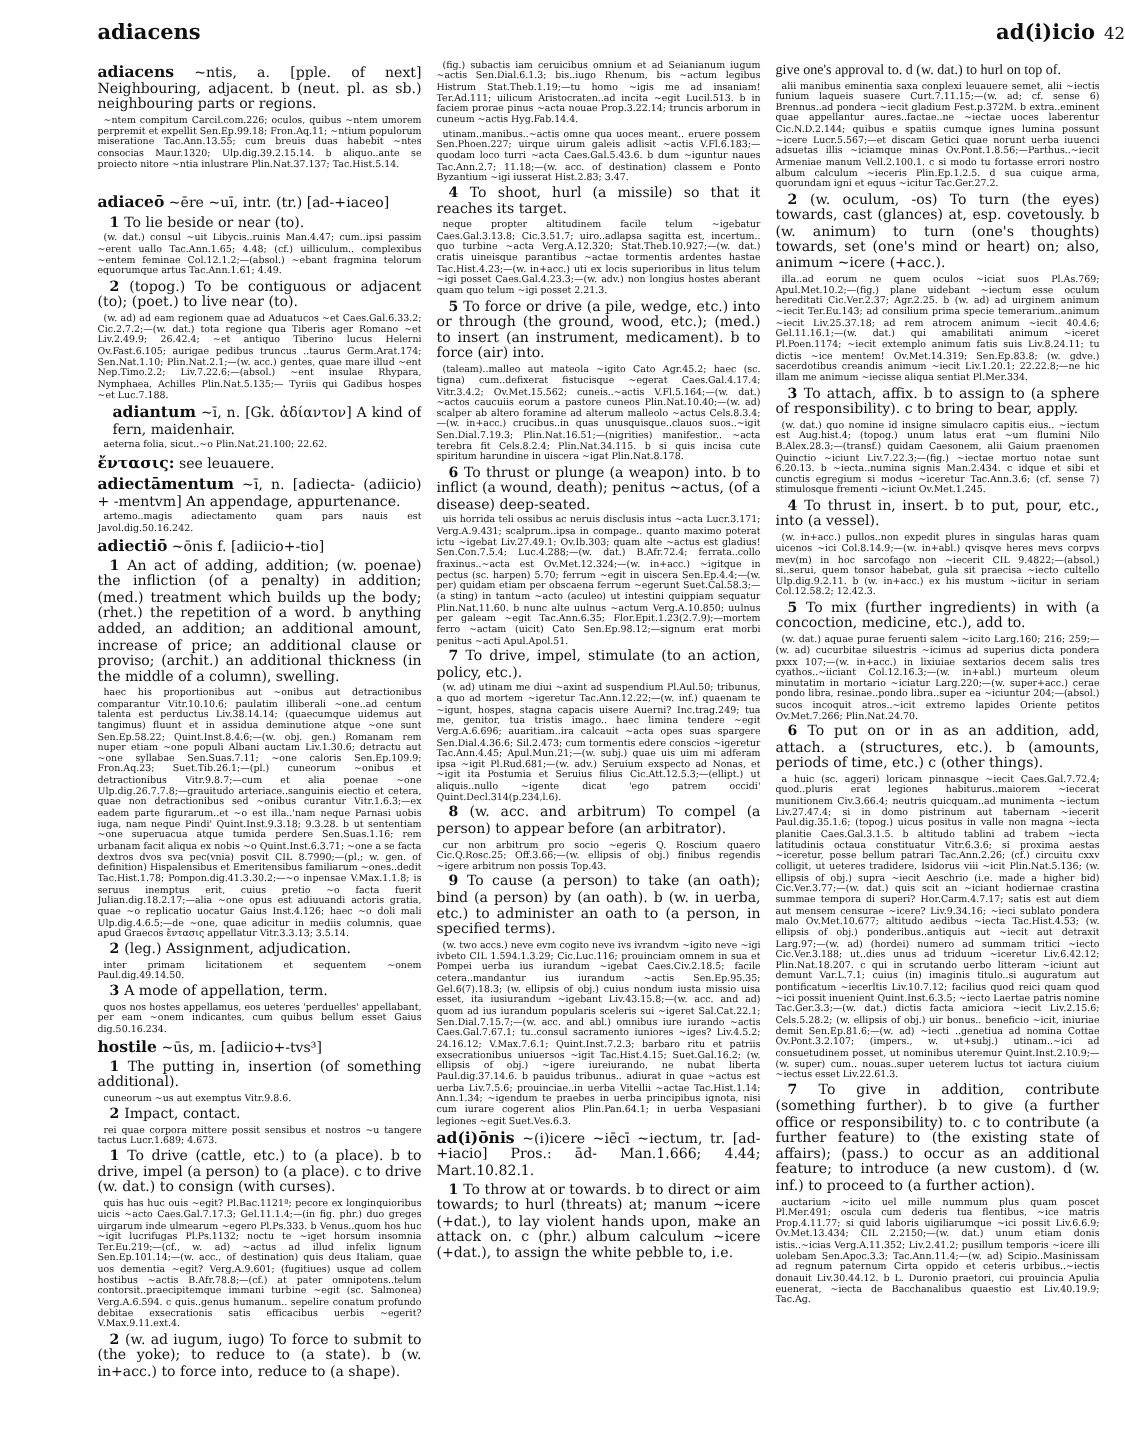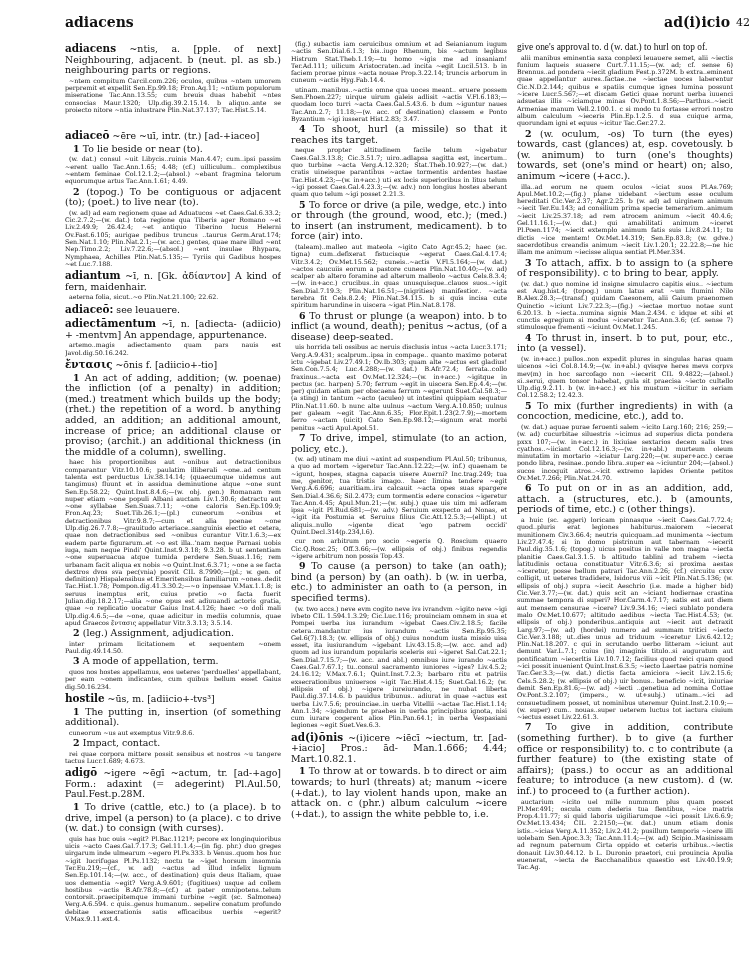--- a/index.html
+++ b/index.html
@@ -28,52 +28,53 @@
 
   <div class="columns">
     <div class="col">
         <p class="hw-line" style="margin-top: 3px;"><span class="hw">adiacens</span><span> ~ntis, a. [pple. of next] Neighbouring, adjacent. b (neut. pl. as sb.) neighbouring parts or regions.</span></p>
         <p class="cit">~ntem compitum Carcil.com.226; oculos, quibus ~ntem umorem perpremit et expellit Sen.Ep.99.18; Fron.Aq.11; ~ntium populorum miseratione Tac.Ann.13.55; cum breuis duas habebit ~ntes consocias Maur.1320; Ulp.dig.39.2.15.14. b aliquo..ante se proiecto nitore ~ntia inlustrare Plin.Nat.37.137; Tac.Hist.5.14.</p>
         <p class="hw-line" style="margin-top: 17px;"><span class="hw">adiaceō</span><span> ~ēre ~uī, intr. (tr.) [ad-+iaceo]</span></p>
         <p class="def"><span class="num">1 </span>To lie beside or near (to).</p>
         <p class="cit">(w. dat.) consul ~uit Libycis..ruinis Man.4.47; cum..ipsi passim ~erent uallo Tac.Ann.1.65; 4.48; (cf.) uilliculum.. complexibus ~entem feminae Col.12.1.2;—(absol.) ~ebant fragmina telorum equorumque artus Tac.Ann.1.61; 4.49.</p>
         <p class="def"><span class="num">2 </span>(topog.) To be contiguous or adjacent (to); (poet.) to live near (to).</p>
         <p class="cit">(w. ad) ad eam regionem quae ad Aduatucos ~et Caes.Gal.6.33.2; Cic.2.7.2;—(w. dat.) tota regione qua Tiberis ager Romano ~et Liv.2.49.9; 26.42.4; ~et antiquo Tiberino lucus Helerni Ov.Fast.6.105; aurigae pedibus truncus ..taurus Germ.Arat.174; Sen.Nat.1.10; Plin.Nat.2.1;—(w. acc.) gentes, quae mare illud ~ent Nep.Timo.2.2; Liv.7.22.6;—(absol.) ~ent insulae Rhypara, Nymphaea, Achilles Plin.Nat.5.135;— Tyriis qui Gadibus hospes ~et Luc.7.188.</p>
-        <p class="hw-line" style="margin-top: 3px;"><span class="hw">adiantum</span><span> ~ī, n. [Gk. ἀδίαντον] A kind of fern, maidenhair.</span></p>
+        <p class="hw-line" style="margin-top: 3px; margin-left: 10px;"><span class="hw">adiantum</span><span> ~ī, n. [Gk. ἀδίαντον] A kind of fern, maidenhair.</span></p>
         <p class="cit">aeterna folia, sicut..~o Plin.Nat.21.100; 22.62.</p>
-        <p class="hw-line" style="margin-top: 3px;"><span class="hw">adiaceō:</span><span> see leuauere.</span></p>
+        <p class="hw-line" style="margin-top: 3px;"><span class="hw">ἔντασις:</span><span> see leuauere.</span></p>
         <p class="hw-line" style="margin-top: 3px;"><span class="hw">adiectāmentum</span><span> ~ī, n. [adiecta- (adiicio) + -mentvm] An appendage, appurtenance.</span></p>
         <p class="cit">artemo..magis adiectamento quam pars nauis est Javol.dig.50.16.242.</p>
-        <p class="hw-line" style="margin-top: 3px;"><span class="hw">ἔντασις</span><span> ~ōnis f. [adiicio+-tio]</span></p>
+        <p class="hw-line" style="margin-top: 3px;"><span class="hw">adiectiō</span><span> ~ōnis f. [adiicio+-tio]</span></p>
         <p class="def"><span class="num">1 </span>An act of adding, addition; (w. poenae) the infliction (of a penalty) in addition; (med.) treatment which builds up the body; (rhet.) the repetition of a word. b anything added, an addition; an additional amount, increase of price; an additional clause or proviso; (archit.) an additional thickness (in the middle of a column), swelling.</p>
         <p class="cit">haec his proportionibus aut ~onibus aut detractionibus comparantur Vitr.10.10.6; paulatim illiberali ~one..ad centum talenta est perductus Liv.38.14.14; (quaecumque uidemus aut tangimus) fluunt et in assidua deminutione atque ~one sunt Sen.Ep.58.22; Quint.Inst.8.4.6;—(w. obj. gen.) Romanam rem nuper etiam ~one populi Albani auctam Liv.1.30.6; detractu aut ~one syllabae Sen.Suas.7.11; ~one caloris Sen.Ep.109.9; Fron.Aq.23; Suet.Tib.26.1;—(pl.) cuneorum ~onibus et detractionibus Vitr.9.8.7;—cum et alia poenae ~one Ulp.dig.26.7.7.8;—grauitudo arteriace..sanguinis eiectio et cetera, quae non detractionibus sed ~onibus curantur Vitr.1.6.3;—ex eadem parte figurarum..et ~o est illa..'nam neque Parnasi uobis iuga, nam neque Pindi' Quint.Inst.9.3.18; 9.3.28. b ut sententiam ~one superuacua atque tumida perdere Sen.Suas.1.16; rem urbanam facit aliqua ex nobis ~o Quint.Inst.6.3.71; ~one a se facta dextros dvos sva pec(vnia) posvit CIL 8.7990;—(pl.; w. gen. of definition) Hispalensibus et Emeritensibus familiarum ~ones..dedit Tac.Hist.1.78; Pompon.dig.41.3.30.2;—~o inpensae V.Max.1.1.8; is seruus inemptus erit, cuius pretio ~o facta fuerit Julian.dig.18.2.17;—alia ~one opus est adiuuandi actoris gratia, quae ~o replicatio uocatur Gaius Inst.4.126; haec ~o doli mali Ulp.dig.4.6.5;—de ~one, quae adicitur in mediis columnis, quae apud Graecos ἔντασις appellatur Vitr.3.3.13; 3.5.14.</p>
         <p class="def"><span class="num">2 </span>(leg.) Assignment, adjudication.</p>
         <p class="cit">inter primam licitationem et sequentem ~onem Paul.dig.49.14.50.</p>
         <p class="def"><span class="num">3 </span>A mode of appellation, term.</p>
         <p class="cit">quos nos hostes appellamus, eos ueteres 'perduelles' appellabant, per eam ~onem indicantes, cum quibus bellum esset Gaius dig.50.16.234.</p>
         <p class="hw-line" style="margin-top: 3px;"><span class="hw">hostile</span><span> ~ūs, m. [adiicio+-tvs³]</span></p>
         <p class="def"><span class="num">1 </span>The putting in, insertion (of something additional).</p>
         <p class="cit">cuneorum ~us aut exemptus Vitr.9.8.6.</p>
         <p class="def"><span class="num">2 </span>Impact, contact.</p>
         <p class="cit">rei quae corpora mittere possit sensibus et nostros ~u tangere tactus Lucr.1.689; 4.673.</p>
-        <p class="hw-line" style="margin-top: 3px;"><span class="hw">adigō</span><span> ~igere ~ēgī ~actum, tr. [ad-+ago] Form.: adaxint (= adegerint) Pl.Aul.50, Paul.Fest.p.28M.</span></p>
         <p class="def"><span class="num">1 </span>To drive (cattle, etc.) to (a place). b to drive, impel (a person) to (a place). c to drive (w. dat.) to consign (with curses).</p>
         <p class="cit">quis has huc ouis ~egit? Pl.Bac.1121ª; pecore ex longinquioribus uicis ~acto Caes.Gal.7.17.3; Gel.11.1.4;—(in fig. phr.) duo greges uirgarum inde ulmearum ~egero Pl.Ps.333. b Venus..quom hos huc ~igit lucrifugas Pl.Ps.1132; noctu te ~iget horsum insomnia Ter.Eu.219;—(cf., w. ad) ~actus ad illud infelix lignum Sen.Ep.101.14;—(w. acc., of destination) quis deus Italiam, quae uos dementia ~egit? Verg.A.9.601; (fugitiues) usque ad collem hostibus ~actis B.Afr.78.8;—(cf.) at pater omnipotens..telum contorsit..praecipitemque immani turbine ~egit (sc. Salmonea) Verg.A.6.594. c quis..genus humanum.. sepelire conatum profundo debitae exsecrationis satis efficacibus uerbis ~egerit? V.Max.9.11.ext.4.</p>
+        <p class="def"><span class="num">2 </span>(w. ad iugum, iugo) To force to submit to (the yoke); to reduce to (a state). b (w. in+acc.) to force into, reduce to (a shape).</p>
       </div>
     <div class="col">
         <p class="cit">(fig.) subactis iam ceruicibus omnium et ad Seianianum iugum ~actis Sen.Dial.6.1.3; bis..iugo Rhenum, bis ~actum legibus Histrum Stat.Theb.1.19;—tu homo ~igis me ad insaniam! Ter.Ad.111; uilicum Aristocraten..ad incita ~egit Lucil.513. b in faciem prorae pinus ~acta nouae Prop.3.22.14; truncis arborum in cuneum ~actis Hyg.Fab.14.4.</p>
         <p class="cit">utinam..manibus..~actis omne qua uoces meant.. eruere possem Sen.Phoen.227; uirque uirum galeis adlisit ~actis V.Fl.6.183;—quodam loco turri ~acta Caes.Gal.5.43.6. b dum ~iguntur naues Tac.Ann.2.7; 11.18;—(w. acc. of destination) classem e Ponto Byzantium ~igi iusserat Hist.2.83; 3.47.</p>
         <p class="def"><span class="num">4 </span>To shoot, hurl (a missile) so that it reaches its target.</p>
         <p class="cit">neque propter altitudinem facile telum ~igebatur Caes.Gal.3.13.8; Cic.3.51.7; uiro..adlapsa sagitta est, incertum.. quo turbine ~acta Verg.A.12.320; Stat.Theb.10.927;—(w. dat.) cratis uineisque parantibus ~actae tormentis ardentes hastae Tac.Hist.4.23;—(w. in+acc.) uti ex locis superioribus in litus telum ~igi posset Caes.Gal.4.23.3;—(w. adv.) non longius hostes aberant quam quo telum ~igi posset 2.21.3.</p>
         <p class="def"><span class="num">5 </span>To force or drive (a pile, wedge, etc.) into or through (the ground, wood, etc.); (med.) to insert (an instrument, medicament). b to force (air) into.</p>
         <p class="cit">(taleam)..malleo aut mateola ~igito Cato Agr.45.2; haec (sc. tigna) cum..defixerat fistucisque ~egerat Caes.Gal.4.17.4; Vitr.3.4.2; Ov.Met.15.562; cuneis..~actis V.Fl.5.164;—(w. dat.) ~actos caucuiis eorum a pastore cuneos Plin.Nat.10.40;—(w. ad) scalper ab altero foramine ad alterum malleolo ~actus Cels.8.3.4;—(w. in+acc.) crucibus..in quas unusquisque..clauos suos..~igit Sen.Dial.7.19.3; Plin.Nat.16.51;—(nigrities) manifestior.. ~acta terebra fit Cels.8.2.4; Plin.Nat.34.115. b si quis incisa cute spiritum harundine in uiscera ~igat Plin.Nat.8.178.</p>
         <p class="def"><span class="num">6 </span>To thrust or plunge (a weapon) into. b to inflict (a wound, death); penitus ~actus, (of a disease) deep-seated.</p>
         <p class="cit">uis horrida teli ossibus ac neruis disclusis intus ~acta Lucr.3.171; Verg.A.9.431; scalprum..ipsa in compage.. quanto maximo poterat ictu ~igebat Liv.27.49.1; Ov.Ib.303; quam alte ~actus est gladius! Sen.Con.7.5.4; Luc.4.288;—(w. dat.) B.Afr.72.4; ferrata..collo fraxinus..~acta est Ov.Met.12.324;—(w. in+acc.) ~igitque in pectus (sc. harpen) 5.70; ferrum ~egit in uiscera Sen.Ep.4.4;—(w. per) quidam etiam per obscaena ferrum ~egerunt Suet.Cal.58.3;—(a sting) in tantum ~acto (aculeo) ut intestini quippiam sequatur Plin.Nat.11.60. b nunc alte uulnus ~actum Verg.A.10.850; uulnus per galeam ~egit Tac.Ann.6.35; Flor.Epit.1.23(2.7.9);—mortem ferro ~actam (uicit) Cato Sen.Ep.98.12;—signum erat morbi penitus ~acti Apul.Apol.51.</p>
         <p class="def"><span class="num">7 </span>To drive, impel, stimulate (to an action, policy, etc.).</p>
         <p class="cit">(w. ad) utinam me diui ~axint ad suspendium Pl.Aul.50; tribunus, a quo ad mortem ~igeretur Tac.Ann.12.22;—(w. inf.) quaenam te ~igunt, hospes, stagna capacis uisere Auerni? Inc.trag.249; tua me, genitor, tua tristis imago.. haec limina tendere ~egit Verg.A.6.696; auaritiam..ira calcauit ~acta opes suas spargere Sen.Dial.4.36.6; Sil.2.473; cum tormentis edere conscios ~igeretur Tac.Ann.4.45; Apul.Mun.21;—(w. subj.) quae uis uim mi adferam ipsa ~igit Pl.Rud.681;—(w. adv.) Seruium exspecto ad Nonas, et ~igit ita Postumia et Seruius filius Cic.Att.12.5.3;—(ellipt.) ut aliquis..nullo ~igente dicat 'ego patrem occidi' Quint.Decl.314(p.234,l.6).</p>
+        <p class="def"><span class="num">8 </span>(w. acc. and arbitrum) To compel (a person) to appear before (an arbitrator).</p>
         <p class="cit">cur non arbitrum pro socio ~egeris Q. Roscium quaero Cic.Q.Rosc.25; Off.3.66;—(w. ellipsis of obj.) finibus regendis ~igere arbitrum non possis Top.43.</p>
         <p class="def"><span class="num">9 </span>To cause (a person) to take (an oath); bind (a person) by (an oath). b (w. in uerba, etc.) to administer an oath to (a person, in specified terms).</p>
         <p class="cit">(w. two accs.) neve evm cogito neve ivs ivrandvm ~igito neve ~igi ivbeto CIL 1.594.1.3.29; Cic.Luc.116; prouinciam omnem in sua et Pompei uerba ius iurandum ~igebat Caes.Civ.2.18.5; facile cetera..mandantur ius iurandum ~actis Sen.Ep.95.35; Gel.6(7).18.3; (w. ellipsis of obj.) cuius nondum iusta missio uisa esset, ita iusiurandum ~igebant Liv.43.15.8;—(w. acc. and ad) quom ad ius iurandum popularis sceleris sui ~igeret Sal.Cat.22.1; Sen.Dial.7.15.7;—(w. acc. and abl.) omnibus iure iurando ~actis Caes.Gal.7.67.1; tu..consul sacramento iuniores ~iges? Liv.4.5.2; 24.16.12; V.Max.7.6.1; Quint.Inst.7.2.3; barbaro ritu et patriis exsecrationibus uniuersos ~igit Tac.Hist.4.15; Suet.Gal.16.2; (w. ellipsis of obj.) ~igere iureiurando, ne nubat liberta Paul.dig.37.14.6. b pauidus tribunus.. adiurat in quae ~actus est uerba Liv.7.5.6; prouinciae..in uerba Vitellii ~actae Tac.Hist.1.14; Ann.1.34; ~igendum te praebes in uerba principibus ignota, nisi cum iurare cogerent alios Plin.Pan.64.1; in uerba Vespasiani legiones ~egit Suet.Ves.6.3.</p>
         <p class="hw-line" style="margin-top: 3px;"><span class="hw">ad(i)ōnis</span><span> ~(i)icere ~iēcī ~iectum, tr. [ad-+iacio] Pros.: ād- Man.1.666; 4.44; Mart.10.82.1.</span></p>
         <p class="def"><span class="num">1 </span>To throw at or towards. b to direct or aim towards; to hurl (threats) at; manum ~icere (+dat.), to lay violent hands upon, make an attack on. c (phr.) album calculum ~icere (+dat.), to assign the white pebble to, i.e.</p>
       </div>
     <div class="col">
         <p class="def cont">give one's approval to. d (w. dat.) to hurl on top of.</p>
         <p class="cit">alii manibus eminentia saxa conplexi leuauere semet, alii ~iectis funium laqueis suasere Curt.7.11.15;—(w. ad; cf. sense 6) Brennus..ad pondera ~iecit gladium Fest.p.372M. b extra..eminent quae appellantur aures..factae..ne ~iectae uoces laberentur Cic.N.D.2.144; quibus e spatiis cumque ignes lumina possunt ~icere Lucr.5.567;—et discam Getici quae norunt uerba iuuenci adsuetas illis ~iciamque minas Ov.Pont.1.8.56;—Parthus..~iecit Armeniae manum Vell.2.100.1. c si modo tu fortasse errori nostro album calculum ~ieceris Plin.Ep.1.2.5. d sua cuique arma, quorundam igni et equus ~icitur Tac.Ger.27.2.</p>
         <p class="def"><span class="num">2 </span>(w. oculum, -os) To turn (the eyes) towards, cast (glances) at, esp. covetously. b (w. animum) to turn (one's thoughts) towards, set (one's mind or heart) on; also, animum ~icere (+acc.).</p>

